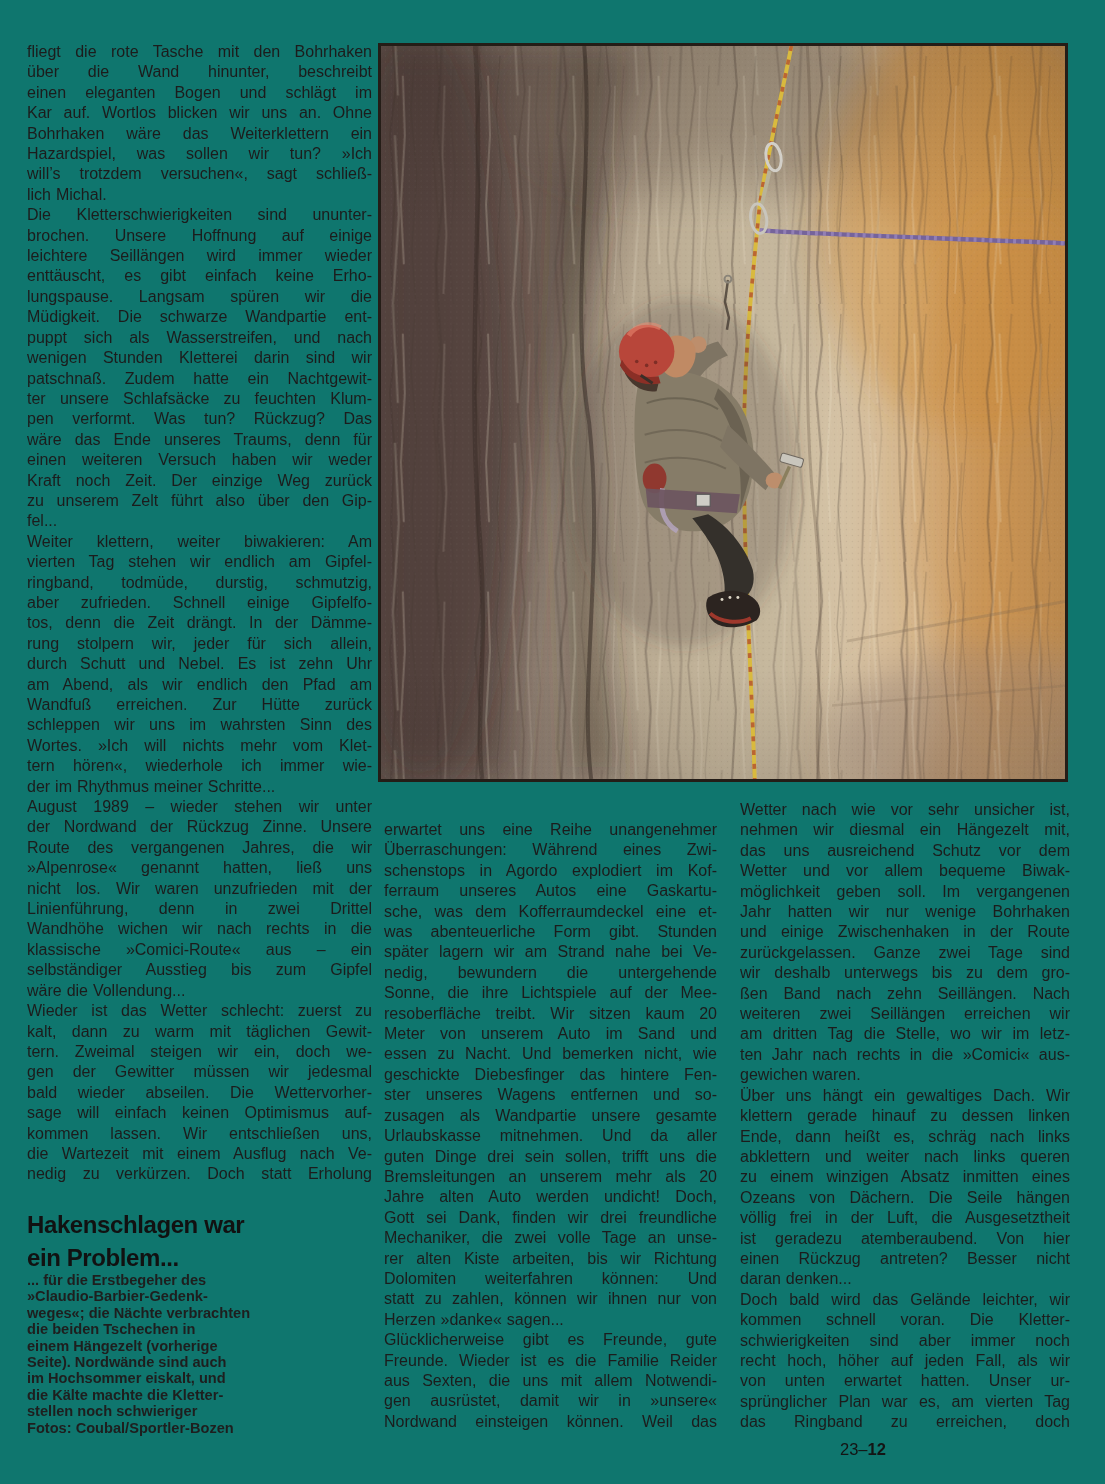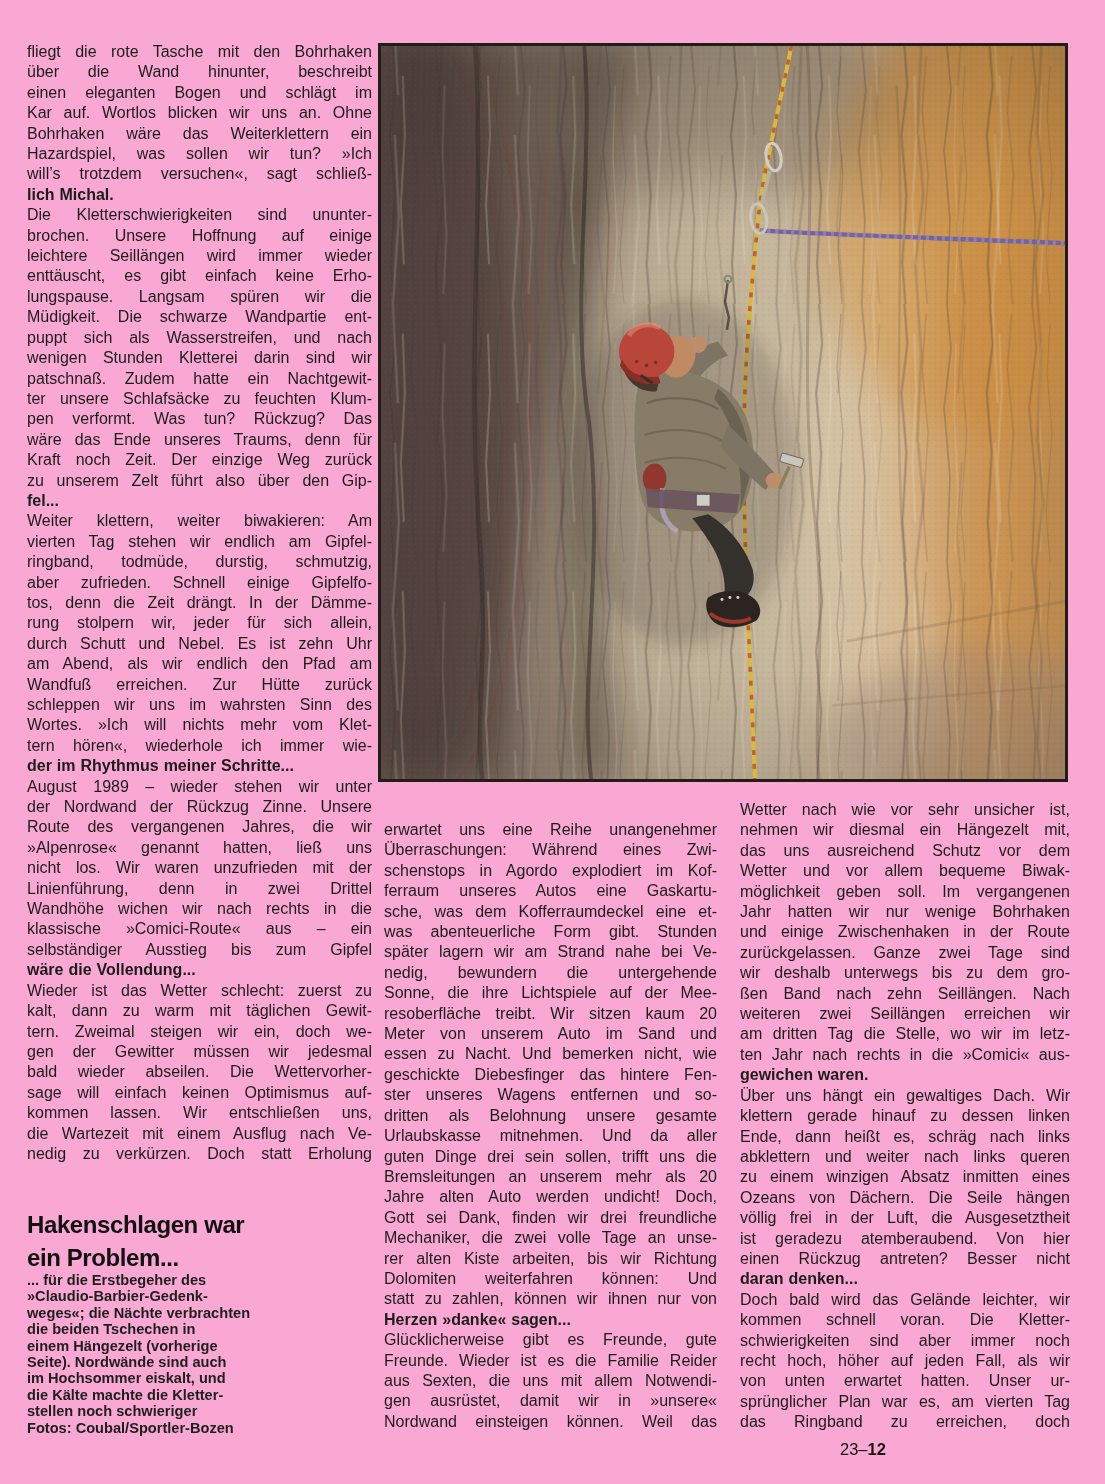--- a/index.html
+++ b/index.html
@@ -1,33 +1,33 @@
 <!DOCTYPE html>
 <html><head>
 <meta charset="utf-8">
 <style>
   html,body{margin:0;padding:0;background:#d8d4c4;}
   .page{
     position:relative;
     width:1105px;height:1484px;
     margin:0 auto;
-    background:#f9a8d4;
+    background:#0f766e;
     font-family:"Liberation Sans", sans-serif;
     color:#1c1c1c;
     overflow:hidden;
   }
   .bodycol{
     position:absolute;
     font-size:16px;
     line-height:20.4px;
     letter-spacing:0px;
     word-spacing:0.5px;
   }
   .bodycol .jl{ text-align:justify; text-align-last:justify; }
-  .bodycol .ll{ text-align:left; text-align-last:left;font-weight:bold; }
+  .bodycol .ll{ text-align:left; text-align-last:left; }
   #col-left{ left:27px; top:42px; width:345px; }
   #col-mid{ left:384px; top:800px; width:333px;margin-top:20px; }
   #col-right{ left:740px; top:800px; width:330px; }
   .photo{
     position:absolute;
     left:378px; top:43px;
     width:690px; height:739px;
     border:3px solid #241d17;
     box-sizing:border-box;
     background:#b6a78f;
@@ -68,20 +68,21 @@
       <div class="jl">leichtere Seillängen wird immer wieder</div>
       <div class="jl">enttäuscht, es gibt einfach keine Erho-</div>
       <div class="jl">lungspause. Langsam spüren wir die</div>
       <div class="jl">Müdigkeit. Die schwarze Wandpartie ent-</div>
       <div class="jl">puppt sich als Wasserstreifen, und nach</div>
       <div class="jl">wenigen Stunden Kletterei darin sind wir</div>
       <div class="jl">patschnaß. Zudem hatte ein Nachtgewit-</div>
       <div class="jl">ter unsere Schlafsäcke zu feuchten Klum-</div>
       <div class="jl">pen verformt. Was tun? Rückzug? Das</div>
       <div class="jl">wäre das Ende unseres Traums, denn für</div>
+      <div class="jl">einen weiteren Versuch haben wir weder</div>
       <div class="jl">Kraft noch Zeit. Der einzige Weg zurück</div>
       <div class="jl">zu unserem Zelt führt also über den Gip-</div>
       <div class="ll">fel...</div>
       <div class="jl">Weiter klettern, weiter biwakieren: Am</div>
       <div class="jl">vierten Tag stehen wir endlich am Gipfel-</div>
       <div class="jl">ringband, todmüde, durstig, schmutzig,</div>
       <div class="jl">aber zufrieden. Schnell einige Gipfelfo-</div>
       <div class="jl">tos, denn die Zeit drängt. In der Dämme-</div>
       <div class="jl">rung stolpern wir, jeder für sich allein,</div>
       <div class="jl">durch Schutt und Nebel. Es ist zehn Uhr</div>
@@ -259,21 +260,21 @@
       <div class="jl">sche, was dem Kofferraumdeckel eine et-</div>
       <div class="jl">was abenteuerliche Form gibt. Stunden</div>
       <div class="jl">später lagern wir am Strand nahe bei Ve-</div>
       <div class="jl">nedig, bewundern die untergehende</div>
       <div class="jl">Sonne, die ihre Lichtspiele auf der Mee-</div>
       <div class="jl">resoberfläche treibt. Wir sitzen kaum 20</div>
       <div class="jl">Meter von unserem Auto im Sand und</div>
       <div class="jl">essen zu Nacht. Und bemerken nicht, wie</div>
       <div class="jl">geschickte Diebesfinger das hintere Fen-</div>
       <div class="jl">ster unseres Wagens entfernen und so-</div>
-      <div class="jl">dritten als Belohnung unsere gesamte</div>
+      <div class="jl">zusagen als Wandpartie unsere gesamte</div>
       <div class="jl">Urlaubskasse mitnehmen. Und da aller</div>
       <div class="jl">guten Dinge drei sein sollen, trifft uns die</div>
       <div class="jl">Bremsleitungen an unserem mehr als 20</div>
       <div class="jl">Jahre alten Auto werden undicht! Doch,</div>
       <div class="jl">Gott sei Dank, finden wir drei freundliche</div>
       <div class="jl">Mechaniker, die zwei volle Tage an unse-</div>
       <div class="jl">rer alten Kiste arbeiten, bis wir Richtung</div>
       <div class="jl">Dolomiten weiterfahren können: Und</div>
       <div class="jl">statt zu zahlen, können wir ihnen nur von</div>
       <div class="ll">Herzen »danke« sagen...</div>

